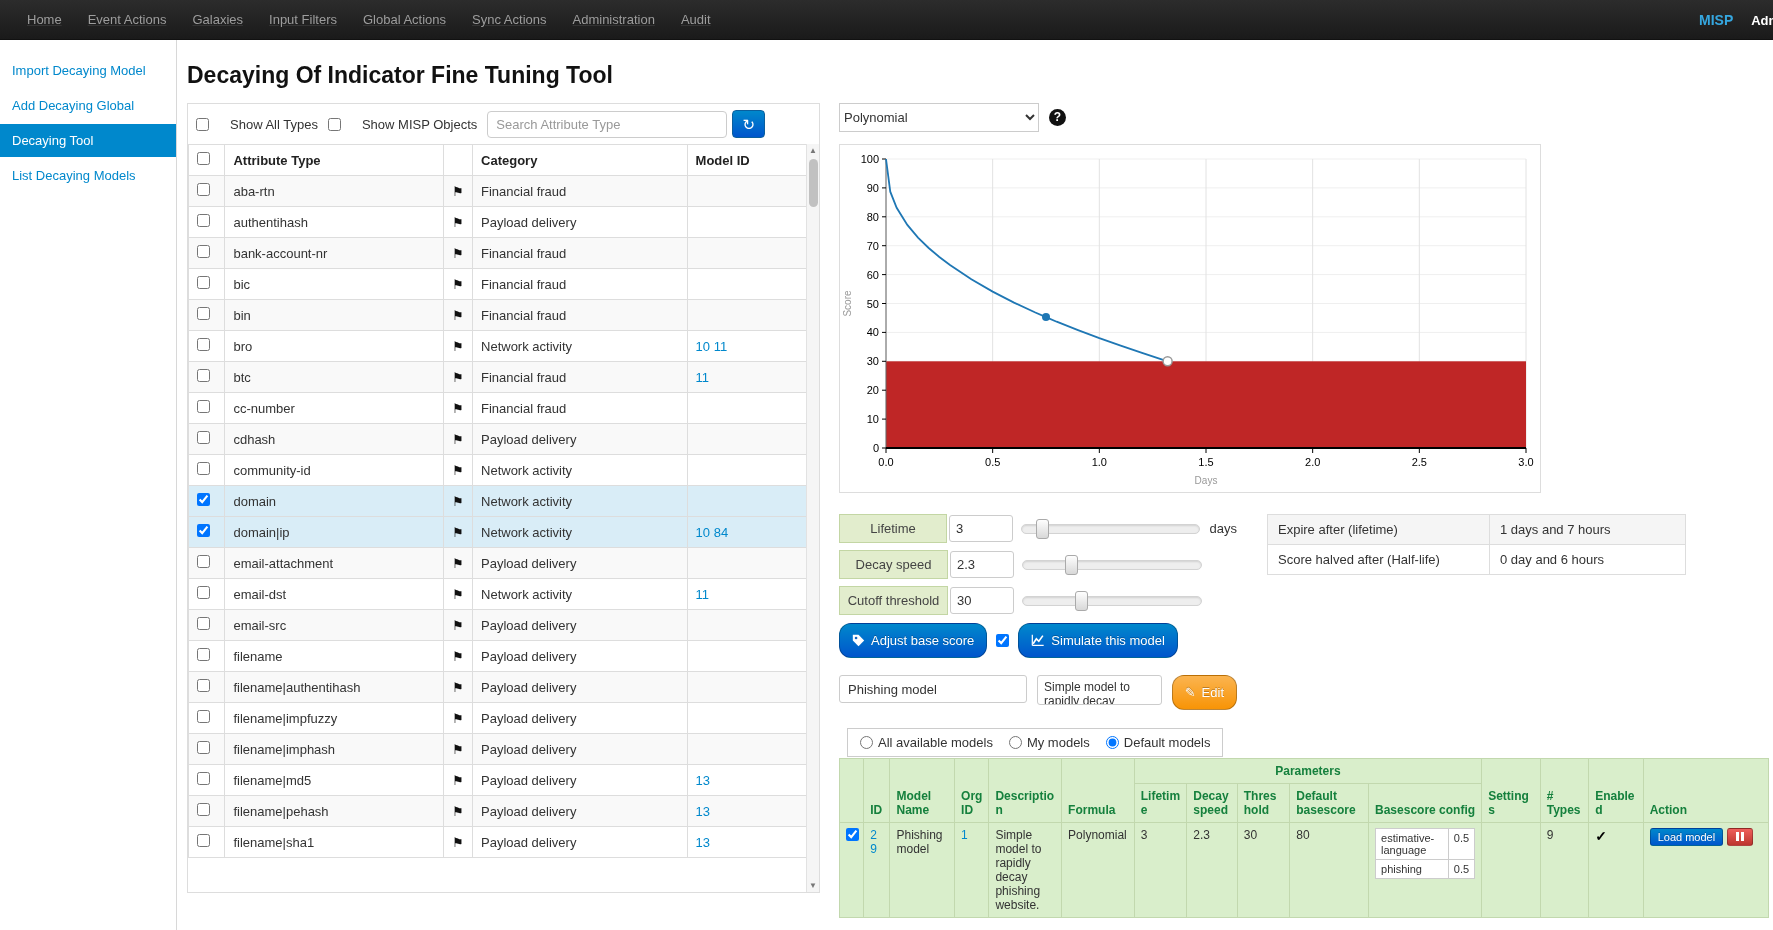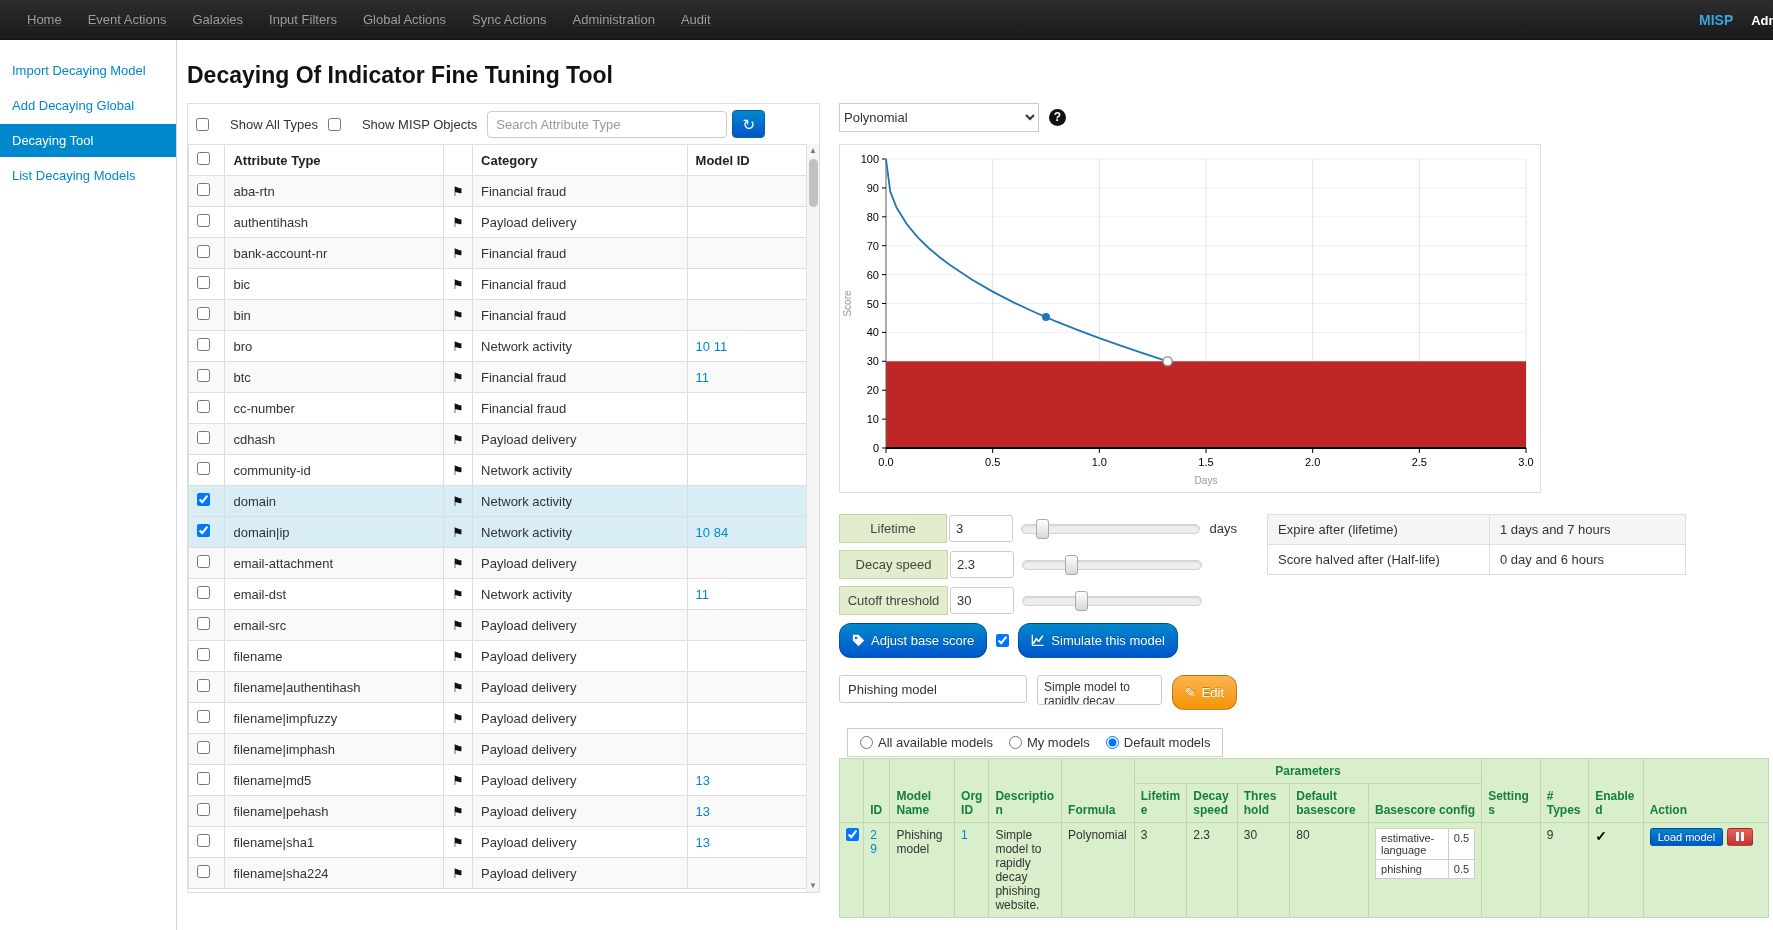--- a/index.html
+++ b/index.html
@@ -335,27 +335,20 @@
                 <td class="flag-cell"><span>⚑</span></td>
                 <td>Payload delivery</td>
                 <td><a href="#">13</a></td>
               </tr>
               <tr>
                 <td class="cb-cell"><input type="checkbox" style=""></td>
                 <td>filename|sha1</td>
                 <td class="flag-cell"><span>⚑</span></td>
                 <td>Payload delivery</td>
                 <td><a href="#">13</a></td>
-              </tr>
-              <tr>
-                <td class="cb-cell"><input type="checkbox" style=""></td>
-                <td>filename|sha224</td>
-                <td class="flag-cell"><span>⚑</span></td>
-                <td>Payload delivery</td>
-                <td></td>
               </tr>
             </tbody>
         </table>
         <div class="fake-scrollbar">
           <div class="sb-arrow">▲</div>
           <div class="sb-thumb"></div>
           <div class="sb-spacer"></div>
           <div class="sb-arrow">▼</div>
         </div>
       </div>

